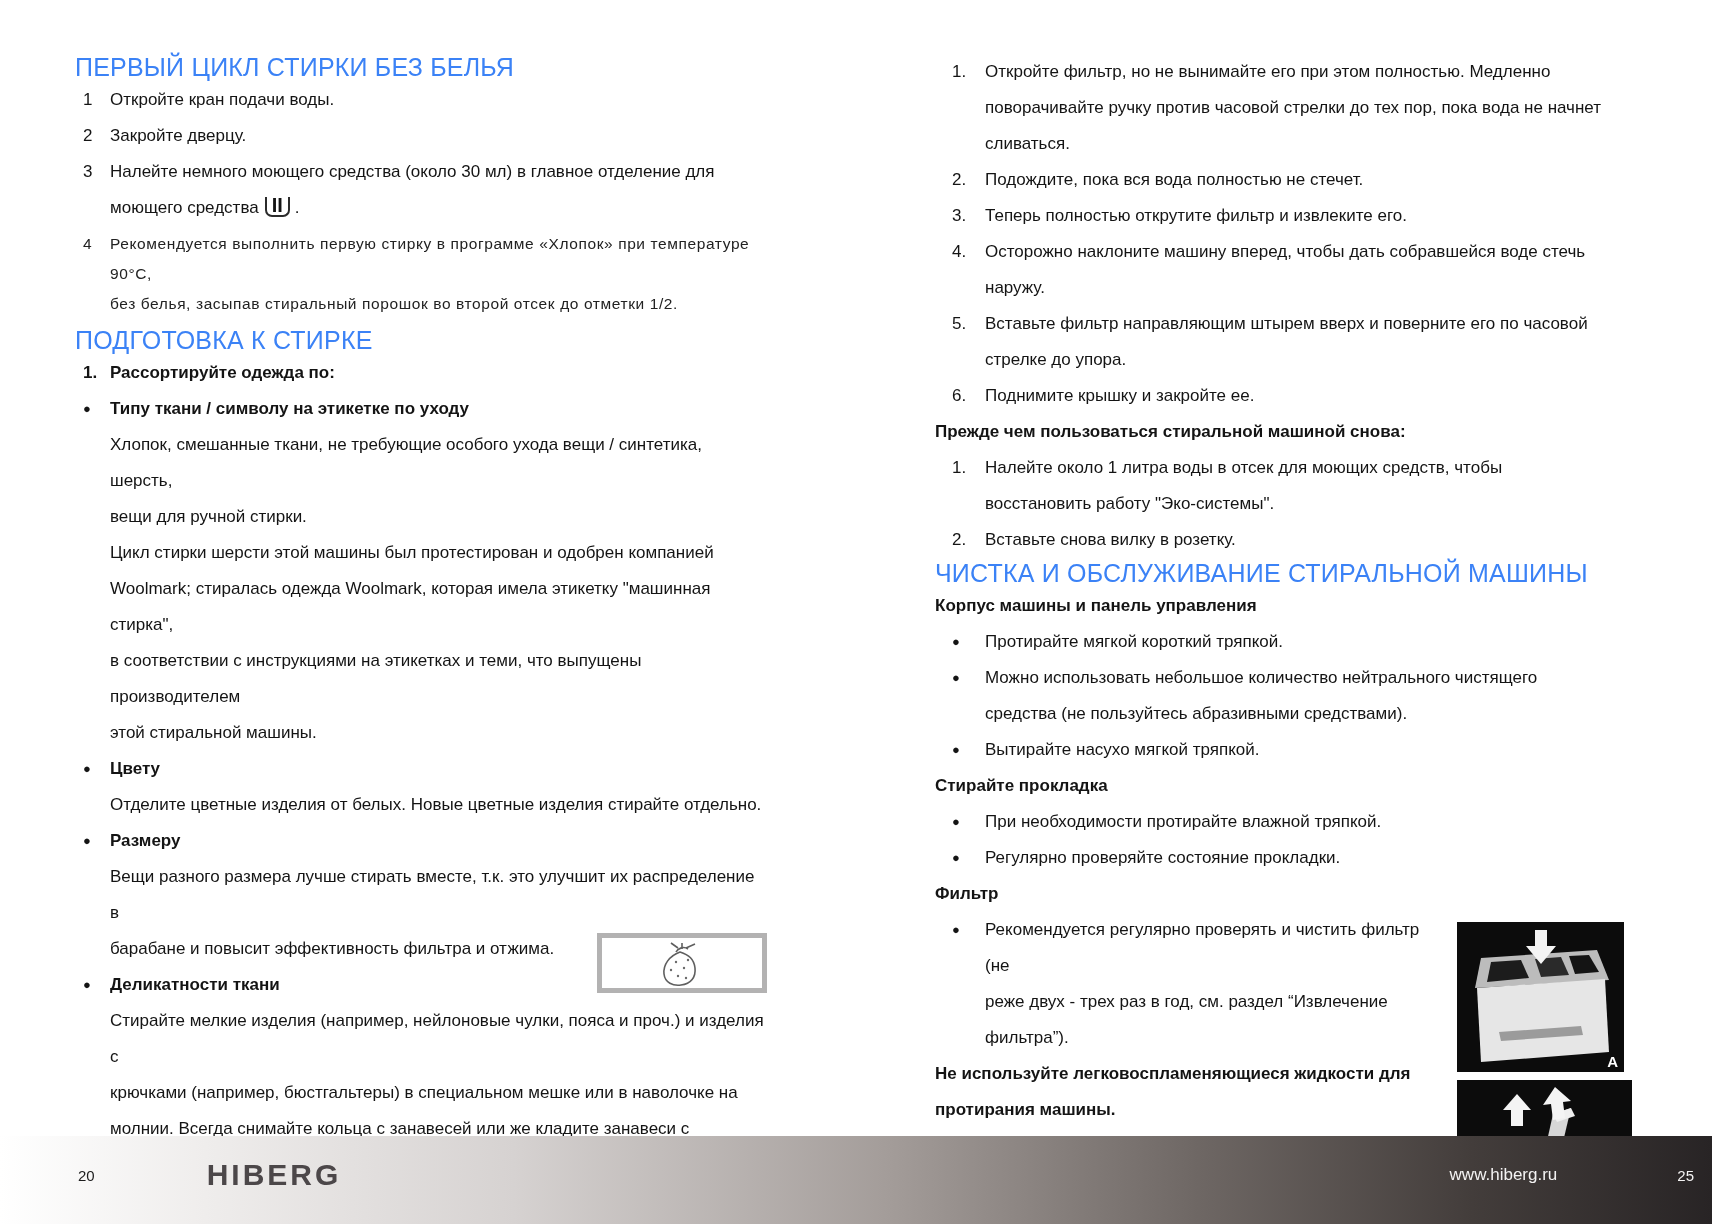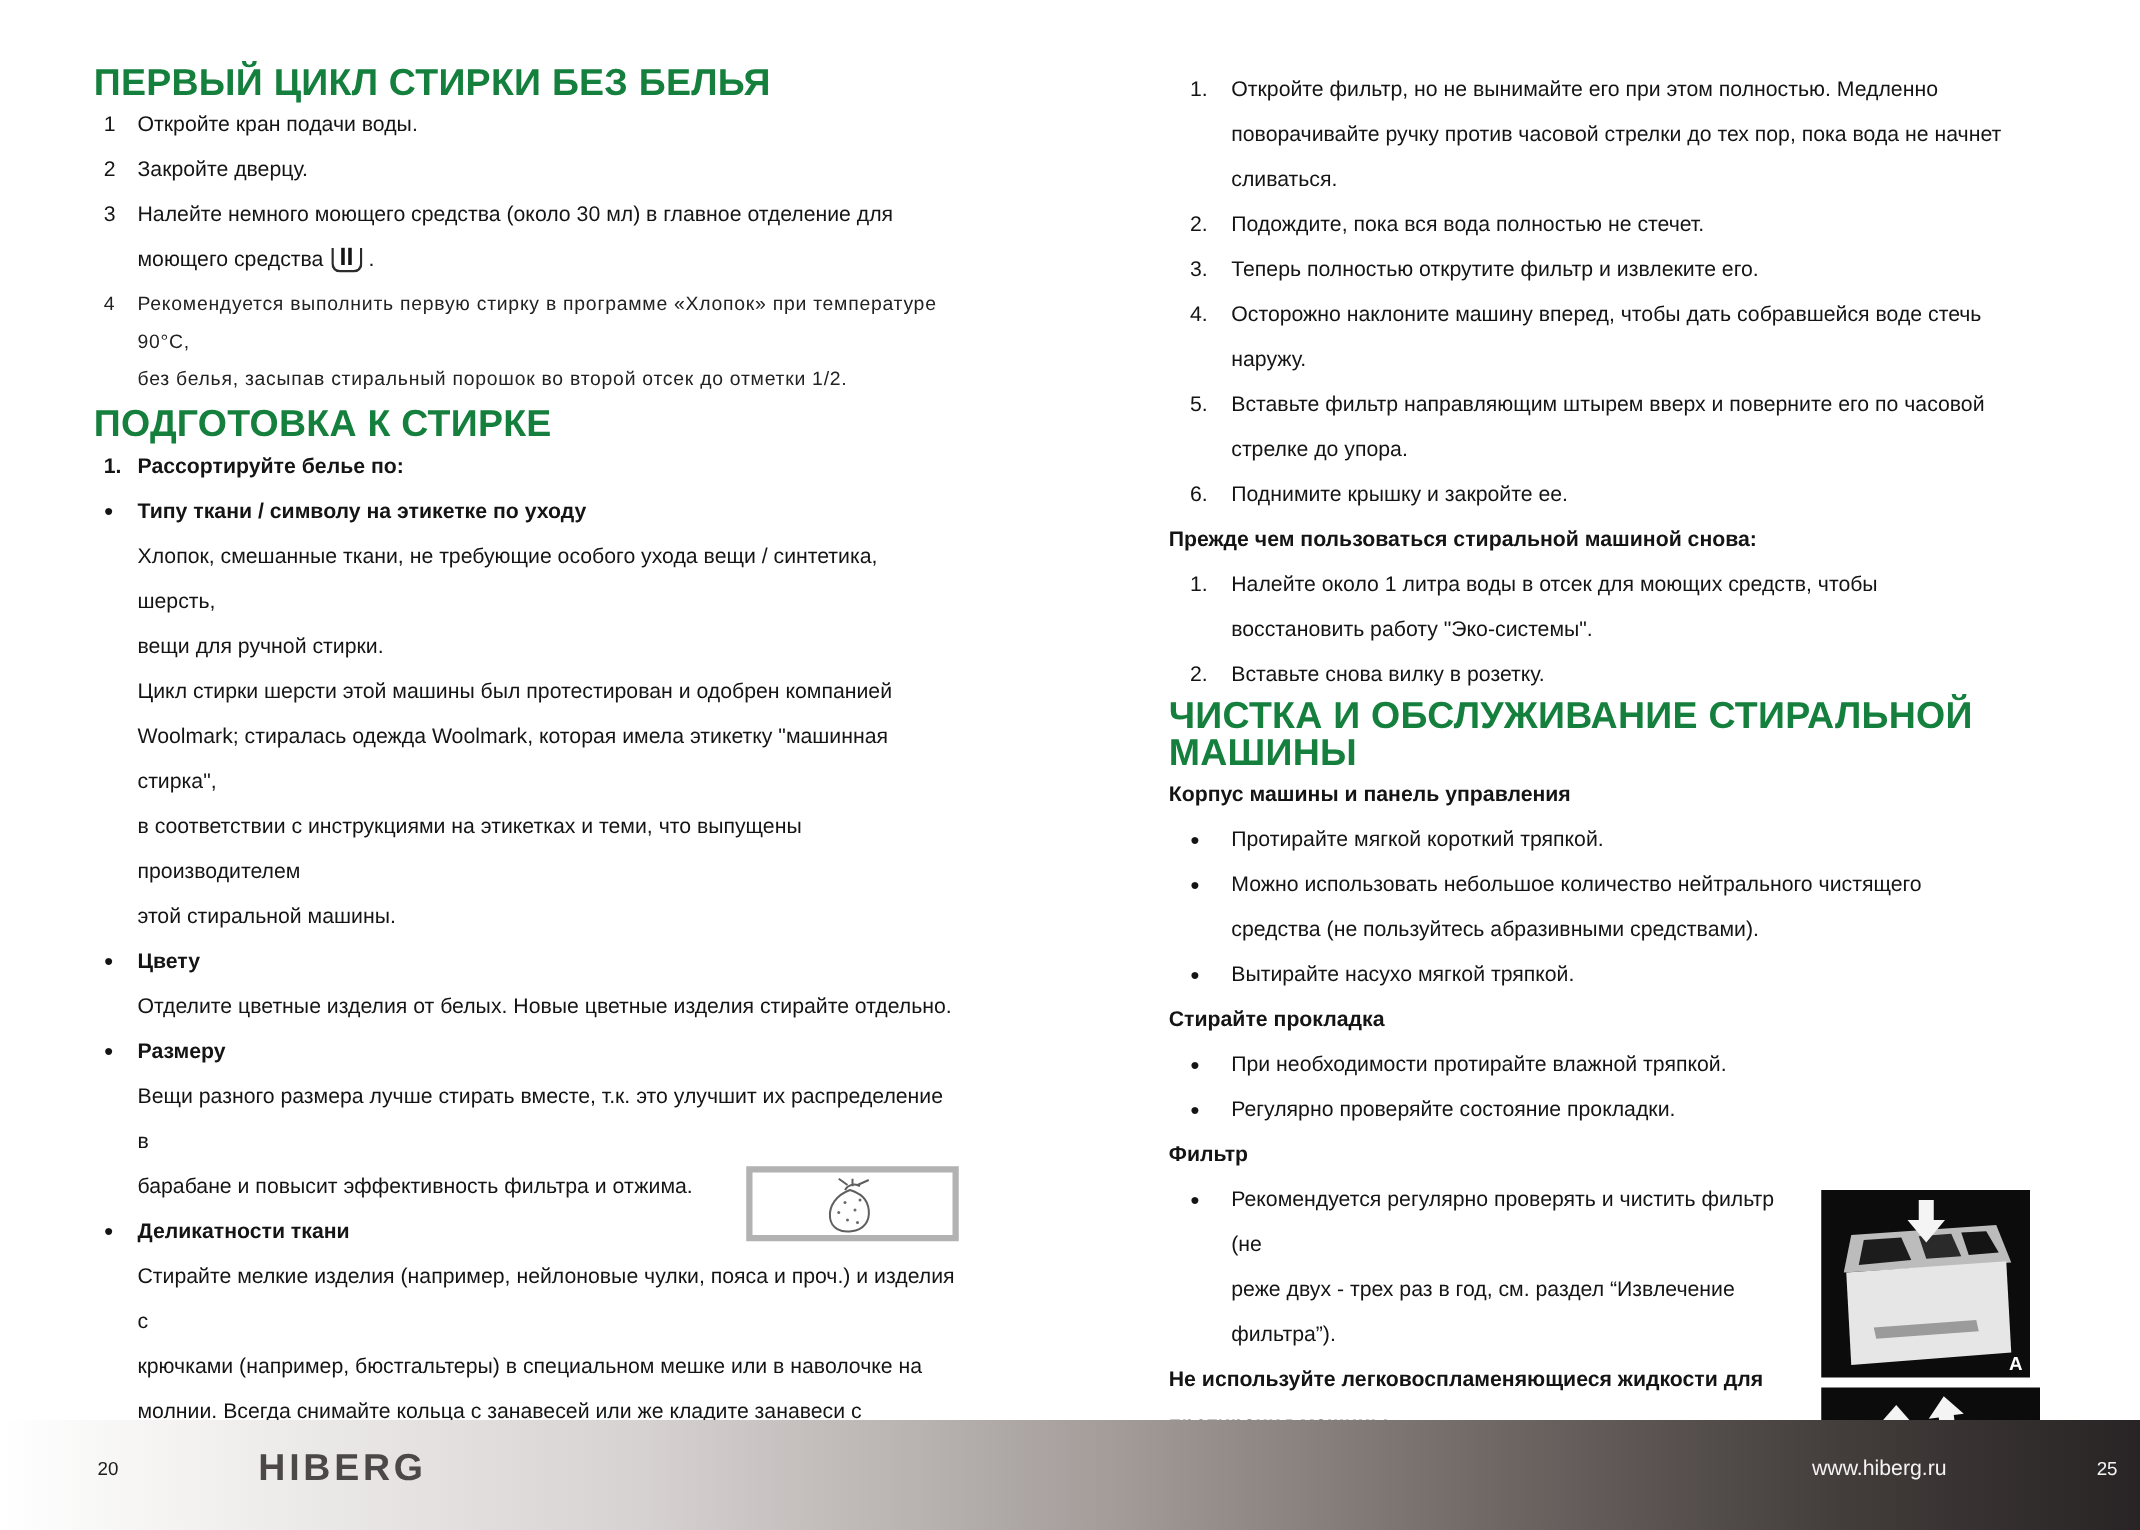--- a/index.html
+++ b/index.html
@@ -5,21 +5,21 @@
   html,body{margin:0;padding:0;}
   body{
     width:1712px;height:1224px;position:relative;overflow:hidden;
     background:#ffffff;
     font-family:"Liberation Sans", sans-serif;
     color:#141414;
   }
   .col{position:absolute;font-size:17px;line-height:36px;}
   #col-left{left:75px;top:52px;width:692px;}
   #col-right{left:935px;top:54px;width:697px;}
-  h1.doc{font-size:30px;line-height:30px;font-weight:bold;color:#15803d;margin:0;letter-spacing:.2px;}
+  h1.doc{font-size:25px;line-height:30px;font-weight:normal;color:#3b82f6;margin:0;letter-spacing:.2px;}
   .mb8{margin-bottom:8px;}
   .pre{white-space:pre-line;}
   .ind{margin-left:35px;}
   .bold{font-weight:bold;}
   .row{display:flex;}
   .mk-l{flex:none;width:35px;padding-left:8px;box-sizing:border-box;}
   .mk-r{flex:none;width:50px;padding-left:17px;box-sizing:border-box;}
   .num{font-weight:bold;}
   .num.plain{font-weight:normal;}
   .blt{font-size:13px;}
@@ -86,21 +86,21 @@
   <div class="row alt">
     <div class="mk-l num plain">4</div>
     <div class="flex1 pre">Рекомендуется выполнить первую стирку в программе «Хлопок» при температуре 90°C,
 без белья, засыпав стиральный порошок во второй отсек до отметки 1/2.</div>
   </div>
 
   <h1 class="doc gap-title-l">ПОДГОТОВКА К СТИРКЕ</h1>
 
   <div class="row">
     <div class="mk-l num">1.</div>
-    <div class="flex1 bold">Рассортируйте белье по:</div>
+    <div class="flex1 bold">Рассортируйте одежда по:</div>
   </div>
 
   <div class="row">
     <div class="mk-l blt">●</div>
     <div class="flex1 bold">Типу ткани / символу на этикетке по уходу</div>
   </div>
   <div class="pre ind">Хлопок, смешанные ткани, не требующие особого ухода вещи / синтетика, шерсть,
 вещи для ручной стирки.</div>
   <div class="pre ind">Цикл стирки шерсти этой машины был протестирован и одобрен компанией
 Woolmark; стиралась одежда Woolmark, которая имела этикетку "машинная стирка",

